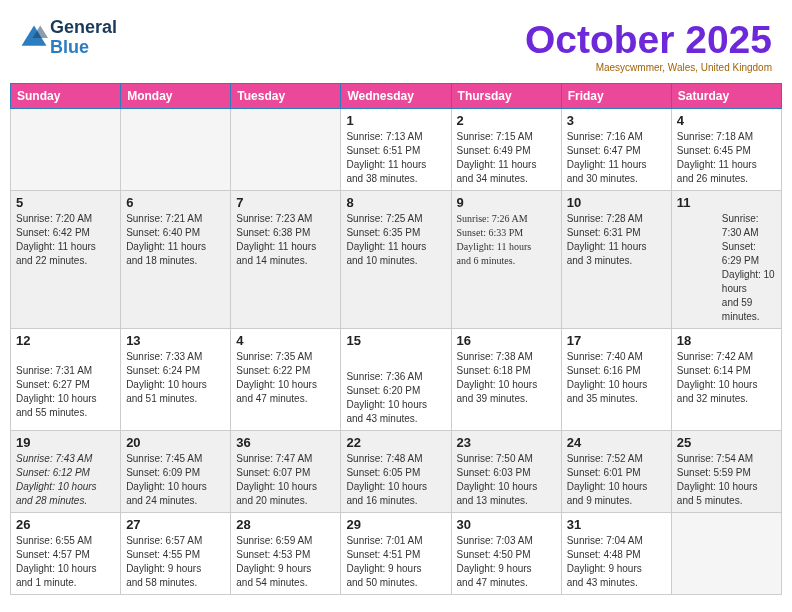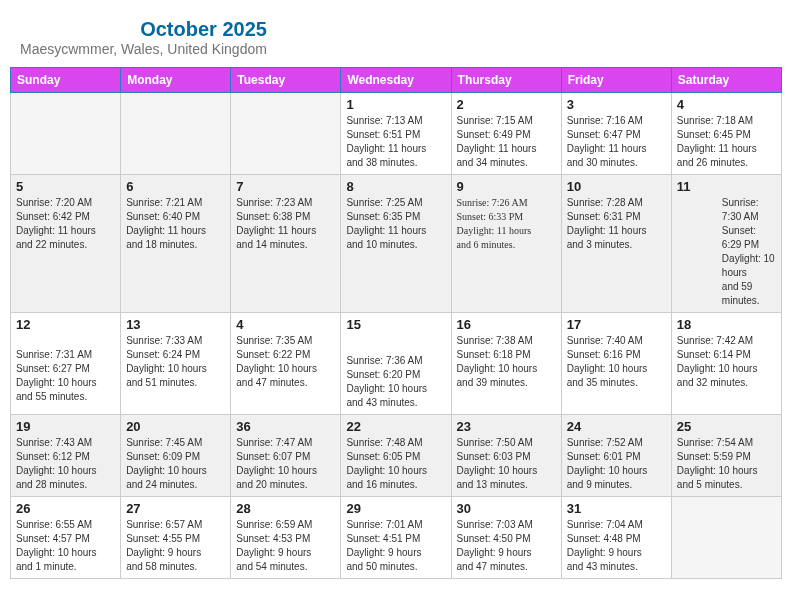--- a/index.html
+++ b/index.html
@@ -29,35 +29,35 @@
     .logo-text .blue { color: #2b7dc0; }
     .logo-icon {
       width: 28px;
       height: 28px;
       margin-right: 2px;
     }
     .title-block {
       text-align: right;
     }
     .cal-title {
-      font-size: 20px;
-      color: #0369a1;
+      font-size: 39px;
+      color: #6d28d9;
       font-weight: bold;
     }
     .cal-subtitle {
-      font-size: 14px;
-      color: #737373;
+      font-size: 10px;
+      color: #a16207;
     }
     .calendar {
       width: 100%;
       border-collapse: collapse;
       margin-top: 6px;
     }
     .calendar th {
-      background: #d946ef;
+      background: #ec4899;
       color: #fff;
       font-size: 12px;
       font-weight: bold;
       text-align: left;
       padding: 5px 6px;
       border: 1px solid #2b7dc0;
     }
     .calendar td {
       border: 1px solid #ccc;
       vertical-align: top;
@@ -83,20 +83,32 @@
       line-height: 1.4;
     }
     .row-shade td {
       background: #f0f0f0;
     }
   </style>
 </head>
 <body>
 
 <div class="header">
+  <div class="logo">
+    <svg class="logo-icon" viewBox="0 0 36 36">
+      <polygon points="18,2 34,28 2,28" fill="#2b7dc0"></polygon>
+      <polygon points="26,2 36,18 16,18" fill="#1a3a5c" opacity="0.5"></polygon>
+    </svg>
+    <div>
+      <div class="logo-text">
+        <span>General</span><br>
+        <span class="blue">Blue</span>
+      </div>
+    </div>
+  </div>
   <div class="title-block">
     <div class="cal-title">October 2025</div>
     <div class="cal-subtitle">Maesycwmmer, Wales, United Kingdom</div>
   </div>
 </div>
 
 <table class="calendar">
   <thead>
     <tr>
       <th>Sunday</th>
@@ -240,21 +252,21 @@
           <span class="day-num">18</span>
           <div class="day-info" style="white-space: pre-line;">Sunrise: 7:42 AM
 Sunset: 6:14 PM
 Daylight: 10 hours
 and 32 minutes.</div>
         </td>
       </tr>
       <tr class="row-shade">
         <td>
           <span class="day-num">19</span>
-          <div class="day-info" style="white-space: pre-line;">Sunrise: 7:43 AM
+          <div class="day-info" style="white-space: pre-line; font-style: italic;">Sunrise: 7:43 AM
 Sunset: 6:12 PM
 Daylight: 10 hours
 and 28 minutes.</div>
         </td>
         <td>
           <span class="day-num">20</span>
           <div class="day-info" style="white-space: pre-line;">Sunrise: 7:45 AM
 Sunset: 6:09 PM
 Daylight: 10 hours
 and 24 minutes.</div>

